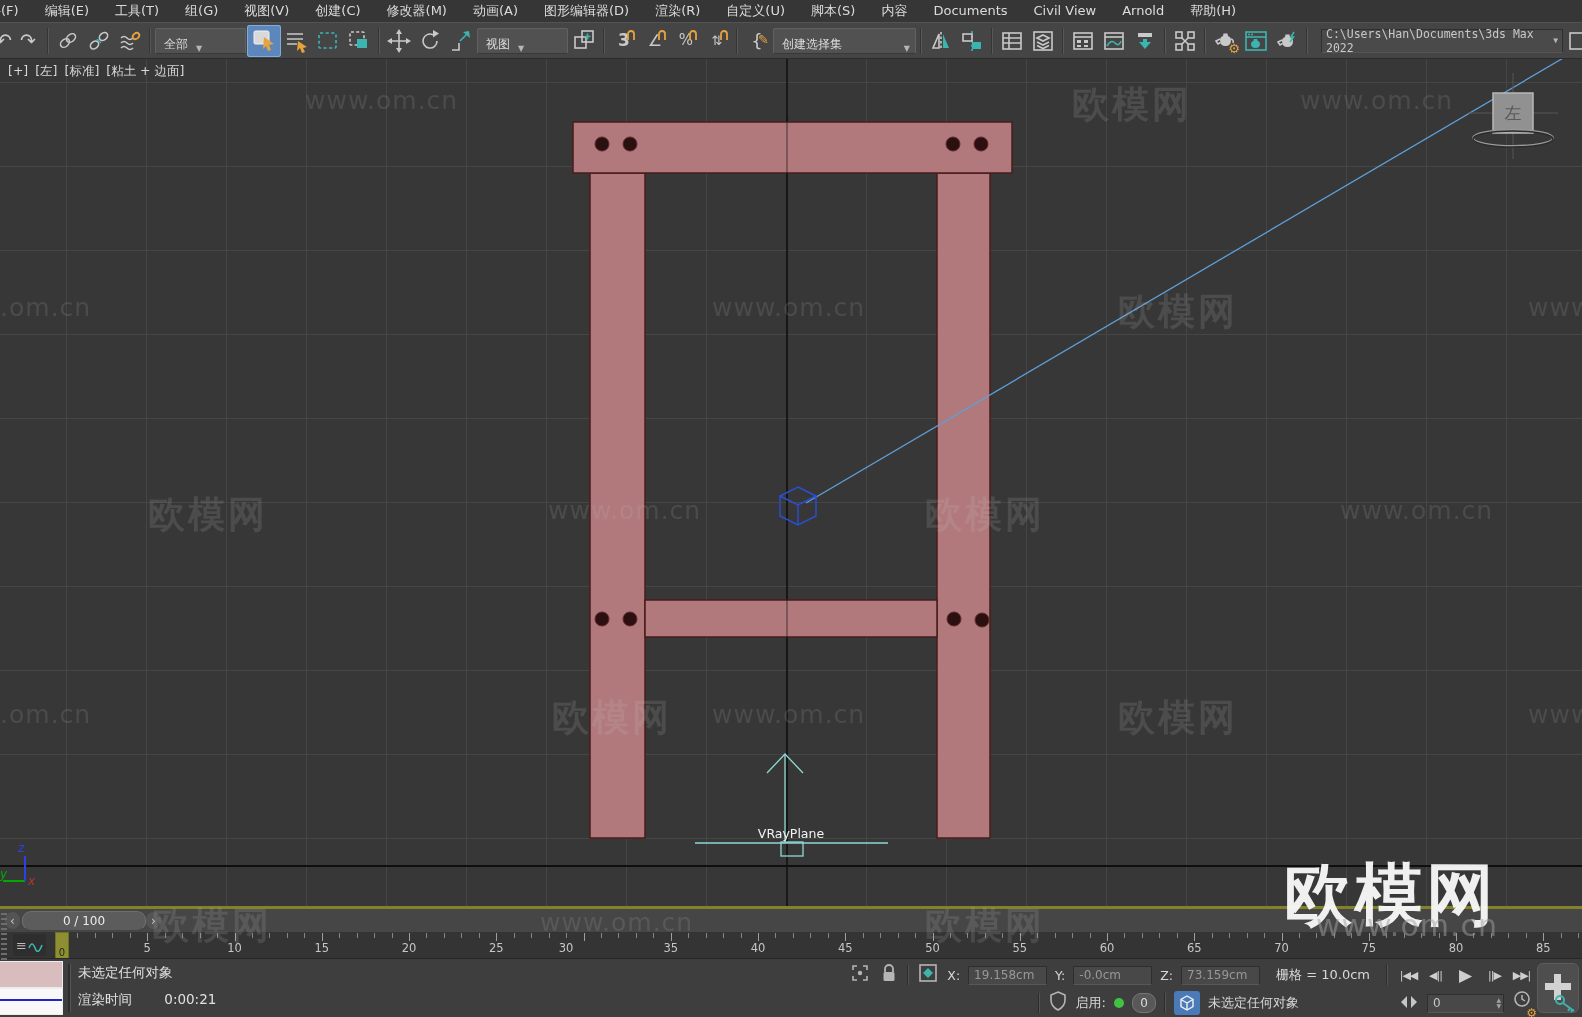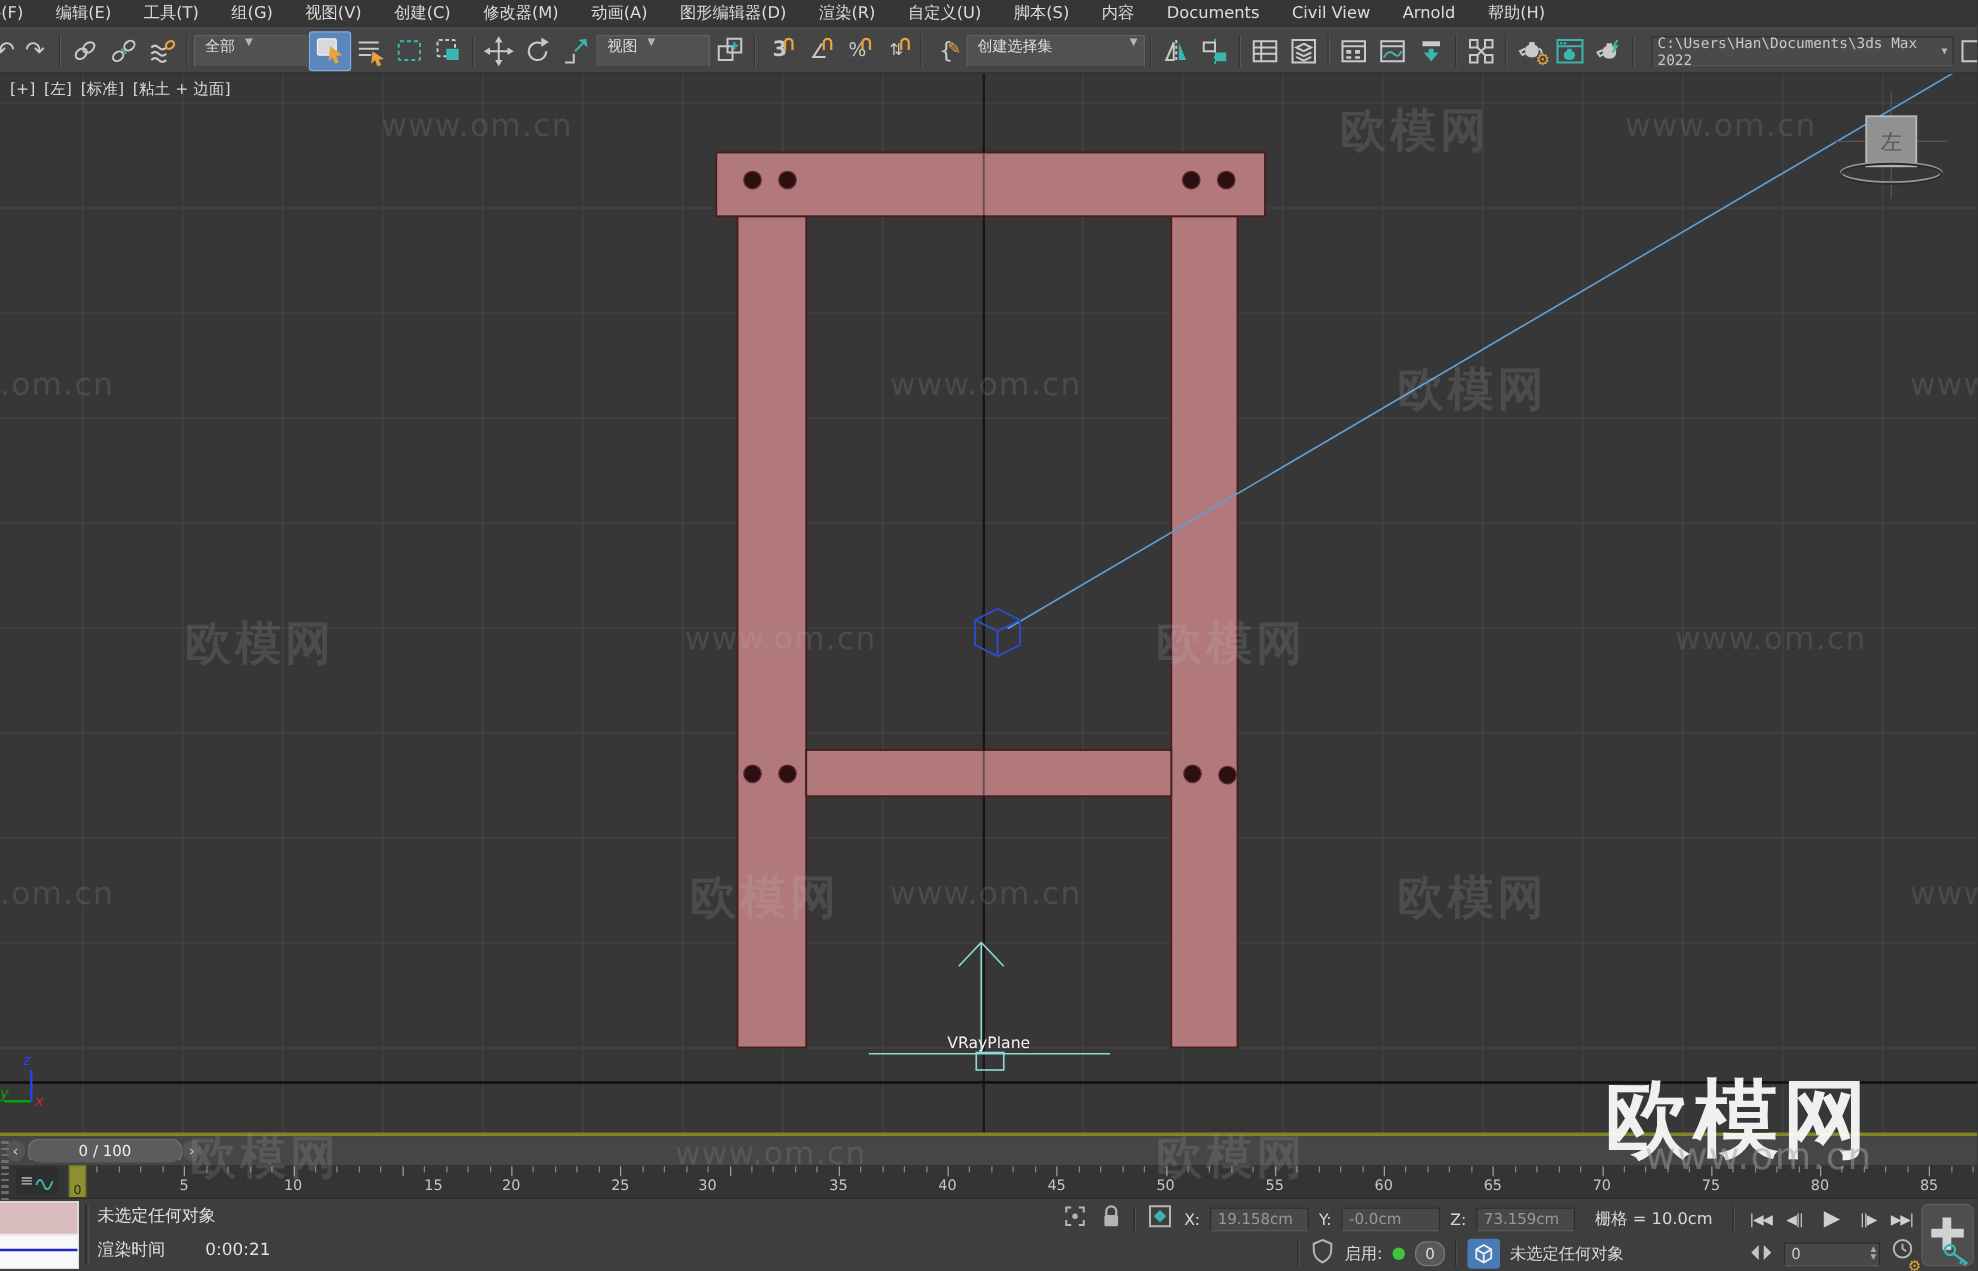--- a/index.html
+++ b/index.html
@@ -12,21 +12,21 @@
   .menu-item:first-child{margin-left:-38px}
   
   #toolbar{position:absolute;top:22px;left:0;right:0;height:35px;background:#454545;display:flex;
            align-items:center;gap:1px;border-top:1px solid #535353;border-bottom:1px solid #2b2b2b;z-index:20}
   .tbtn{width:30px;height:30px;border-radius:3px;display:flex;align-items:center;justify-content:center;
         position:relative;flex:none}
   .tbtn.half{width:12px;overflow:hidden;justify-content:flex-end}
   .tbtn.active{background:#5b87bd;box-shadow:inset 0 0 0 1px #85abda}
   .tsep{width:1px;height:26px;background:#353535;border-right:1px solid #575757;margin:0 3px;flex:none}
   .tdrop{height:24px;background:#515151;border:1px solid #616161;border-bottom-color:#393939;border-radius:2px;
-         display:flex;align-items:flex-start;font-size:12px;color:#ddd;padding:0 5px 0 8px;gap:8px;flex:none}
+         display:flex;align-items:flex-end;font-size:12px;color:#ddd;padding:0 5px 0 8px;gap:8px;flex:none}
   .tdrop .darr{color:#b5b5b5;font-size:8px}
   .glyph{color:#c9c9c9;font-size:19px;line-height:1}
   .magnet{position:absolute;top:3px;right:2px}
   svg .st{stroke:#c9c9c9;fill:none;stroke-width:1.6}
   svg .stt{stroke:#3cb4af;fill:none;stroke-width:1.6}
   svg .sto{stroke:#e8a33d;fill:none;stroke-width:1.8}
   svg .ft{fill:#3cb4af;stroke:none}
   svg .fo{fill:#e8a33d;stroke:none}
   svg .fg{fill:#c9c9c9;stroke:none}
   #path-field{margin-left:auto;margin-right:4px;width:232px;height:22px;background:#4a4a4a;
@@ -525,21 +525,21 @@
       <div class="tick major" style="left: 1456px; height: 8px;"></div>
       <div class="tick" style="left: 1473.45px; height: 5px;"></div>
       <div class="tick" style="left: 1490.9px; height: 5px;"></div>
       <div class="tick" style="left: 1508.35px; height: 5px;"></div>
       <div class="tick" style="left: 1525.8px; height: 5px;"></div>
       <div class="tick major" style="left: 1543.25px; height: 8px;"></div>
       <div class="tick" style="left: 1560.7px; height: 5px;"></div>
       <div class="tick" style="left: 1578.15px; height: 5px;"></div>
       <span class="tick-label" style="left: 147.25px;">5</span>
       <span class="tick-label" style="left: 234.5px;">10</span>
-      <span class="tick-label" style="left: 321.75px; margin-left: 25px;">15</span>
+      <span class="tick-label" style="left: 321.75px;">15</span>
       <span class="tick-label" style="left: 409px;">20</span>
       <span class="tick-label" style="left: 496.25px; text-align: center;">25</span>
       <span class="tick-label" style="left: 566px;">30</span>
       <span class="tick-label" style="left: 670.75px;">35</span>
       <span class="tick-label" style="left: 758px;">40</span>
       <span class="tick-label" style="left: 845.25px;">45</span>
       <span class="tick-label" style="left: 932.5px;">50</span>
       <span class="tick-label" style="left: 1019.75px;">55</span>
       <span class="tick-label" style="left: 1107px;">60</span>
       <span class="tick-label" style="left: 1194.25px;">65</span>

